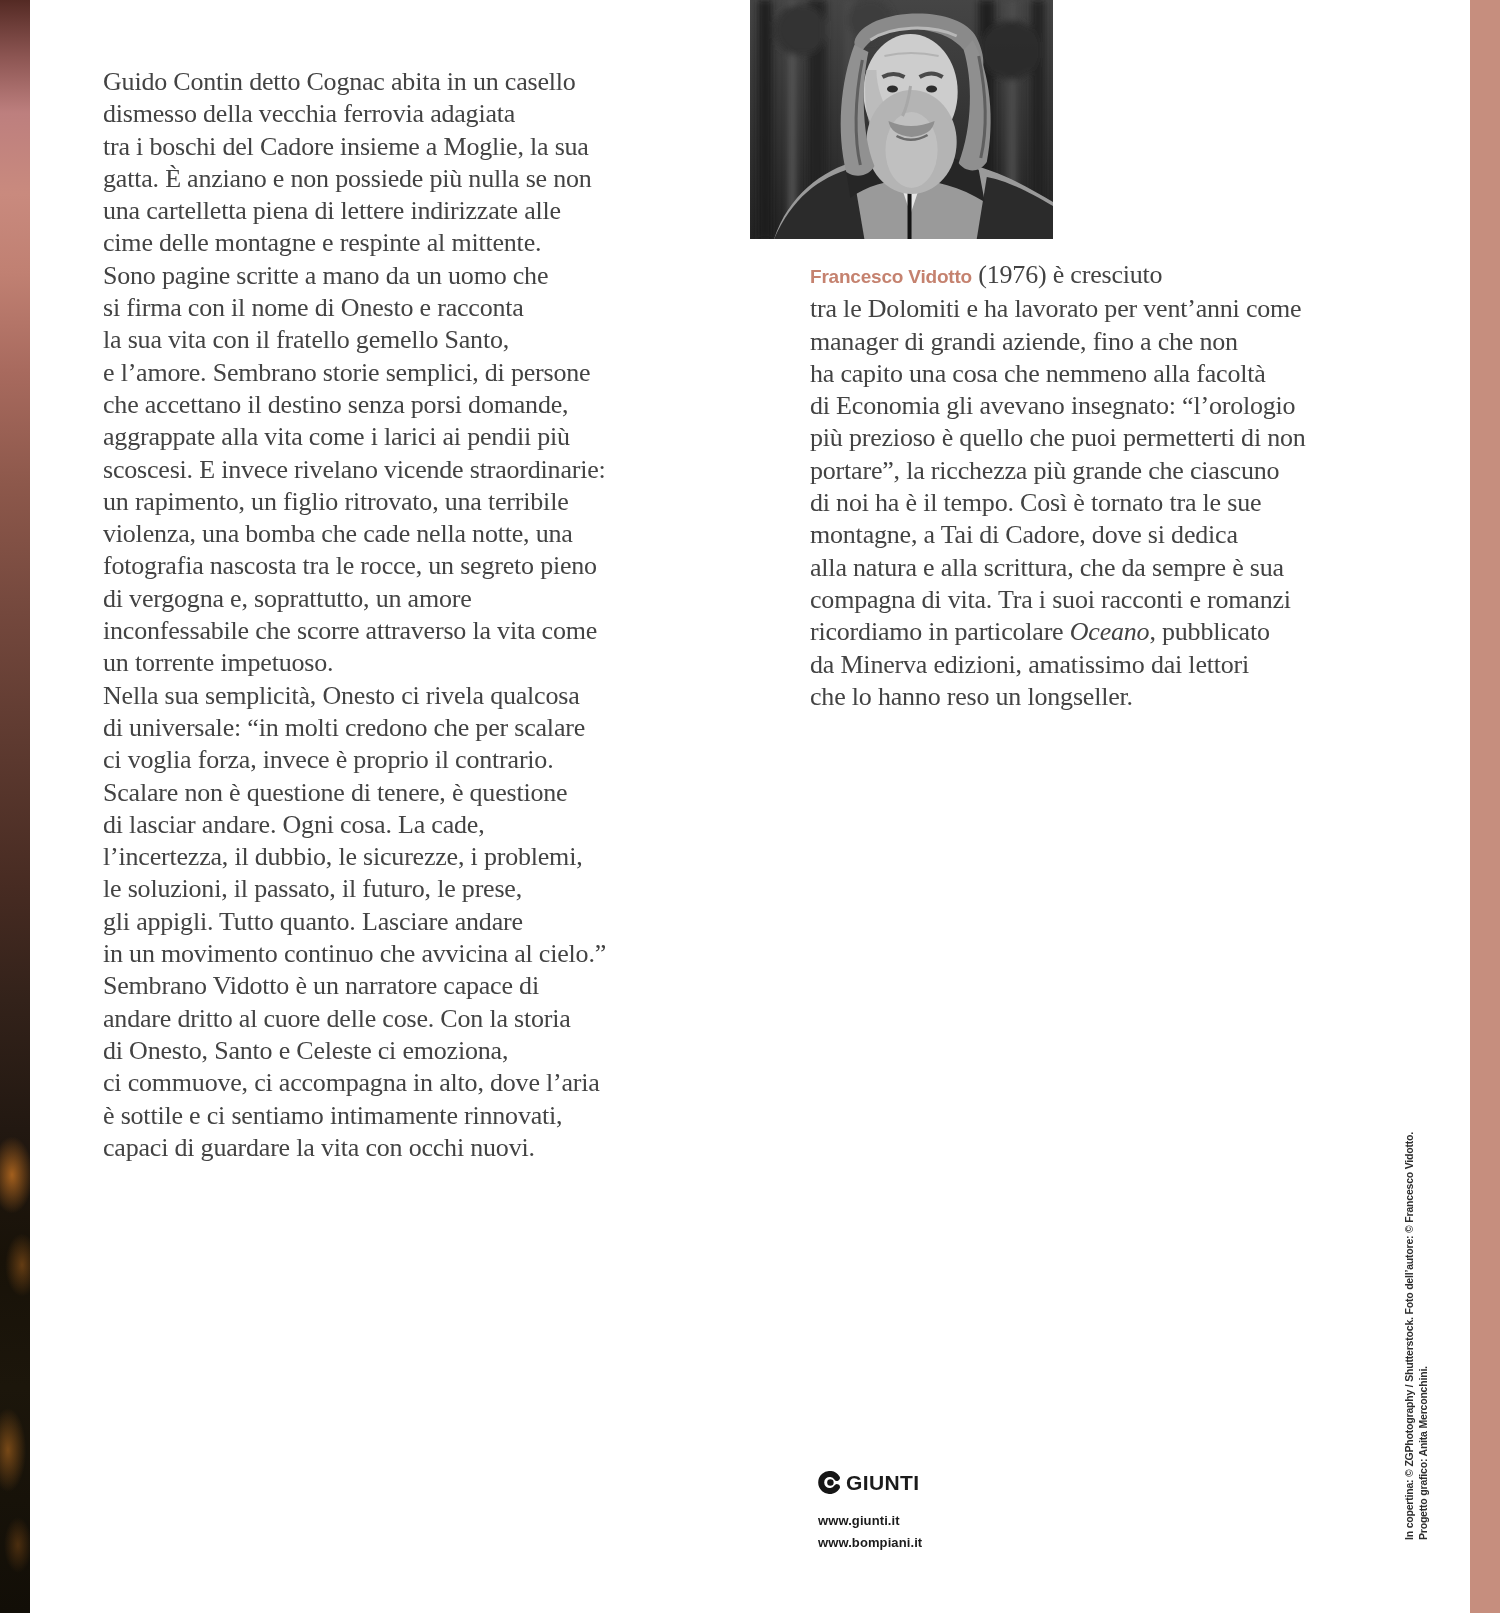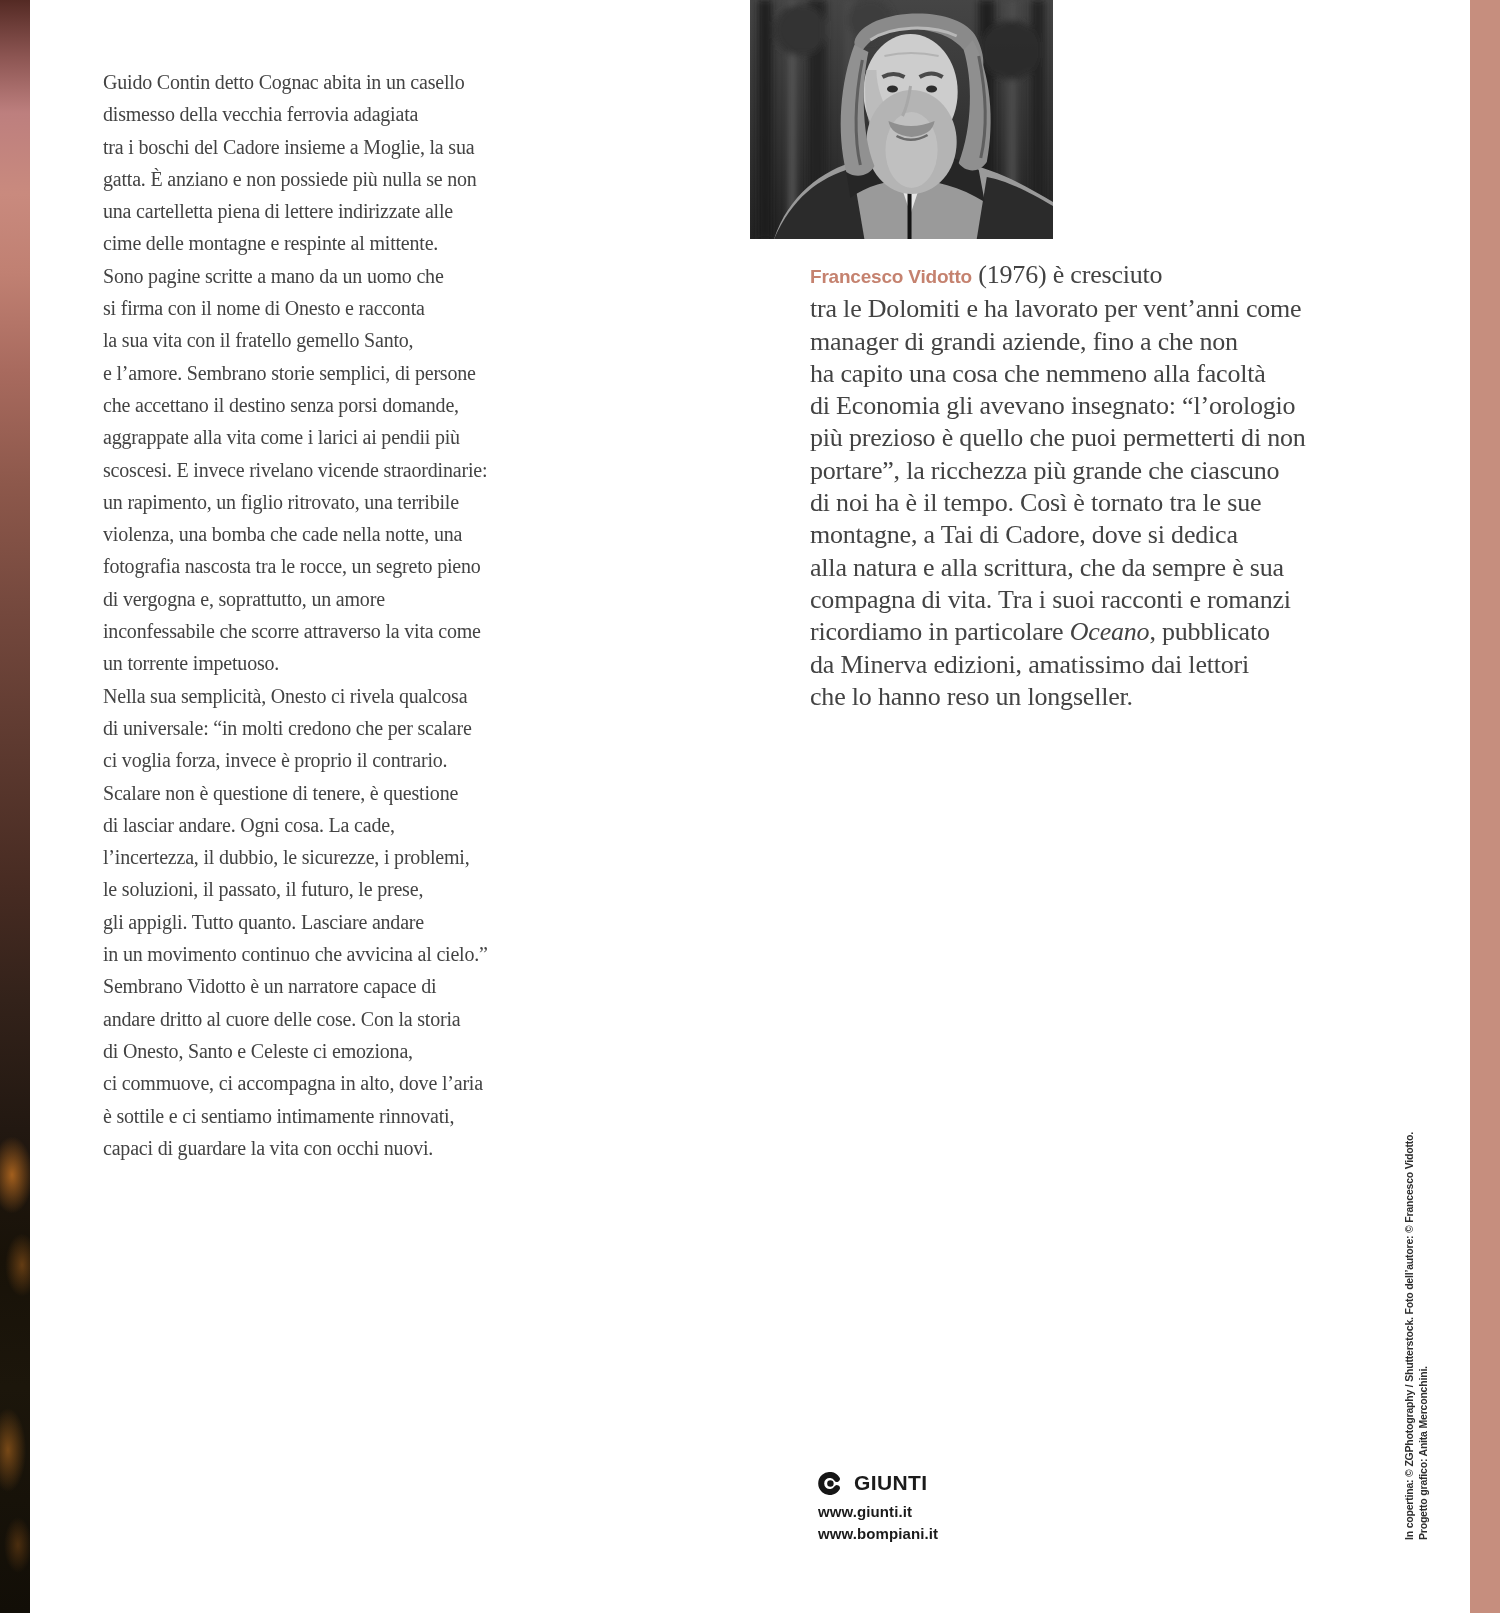--- a/index.html
+++ b/index.html
@@ -32,44 +32,44 @@
   
   .photo {
     position:absolute; left:750px; top:0; width:303px; height:239px;
     overflow:hidden;
   }
   .photo svg { display:block; width:100%; height:100%; }
 
   
   .col-left {
     position:absolute; left:103px; top:66px; width:600px;
-    font-size:20px; line-height:32.3px; color:#434343;
+    font-size:26px; line-height:32.3px; color:#434343;
     letter-spacing:-0.2px; white-space:nowrap;
   }
   .col-right {
     position:absolute; left:810px; top:259px; width:600px;
     font-size:26px; line-height:32.3px; color:#434343;
     letter-spacing:-0.2px; white-space:nowrap;
   }
   .line { white-space:pre; }
   .author-name {
     font-family:"Liberation Sans", sans-serif; font-weight:bold;
     font-size:19px; color:#c5826f; letter-spacing:-0.2px;
   }
   .col-right em { font-style:italic; }
 
   
   .publisher {
     position:absolute; left:818px; top:1471px;
     font-family:"Liberation Sans", sans-serif; font-weight:bold; color:#1b1b1b;
   }
-  .logo-row { display:flex; align-items:flex-end; gap:13px; }
+  .logo-row { display:flex; align-items:flex-start; gap:5px; }
   .logo-g { width:23px; height:23px; }
   .logo-text { font-size:21px; letter-spacing:0.4px; }
-  .websites { margin-top:6px; font-size:15px; line-height:22px; letter-spacing:0.1px; }
+  .websites { margin-top:15px; font-size:13px; line-height:22px; letter-spacing:0.1px; }
   .websites .line { white-space:nowrap; }
 
   
   .credits {
     position:absolute; left:1402px; top:1540px;
     transform:rotate(-90deg); transform-origin:0 0;
     font-family:"Liberation Sans", sans-serif; font-weight:bold;
     font-size:10.5px; line-height:14px; letter-spacing:-0.2px;
     color:#2e2e2e; white-space:nowrap;
   }

